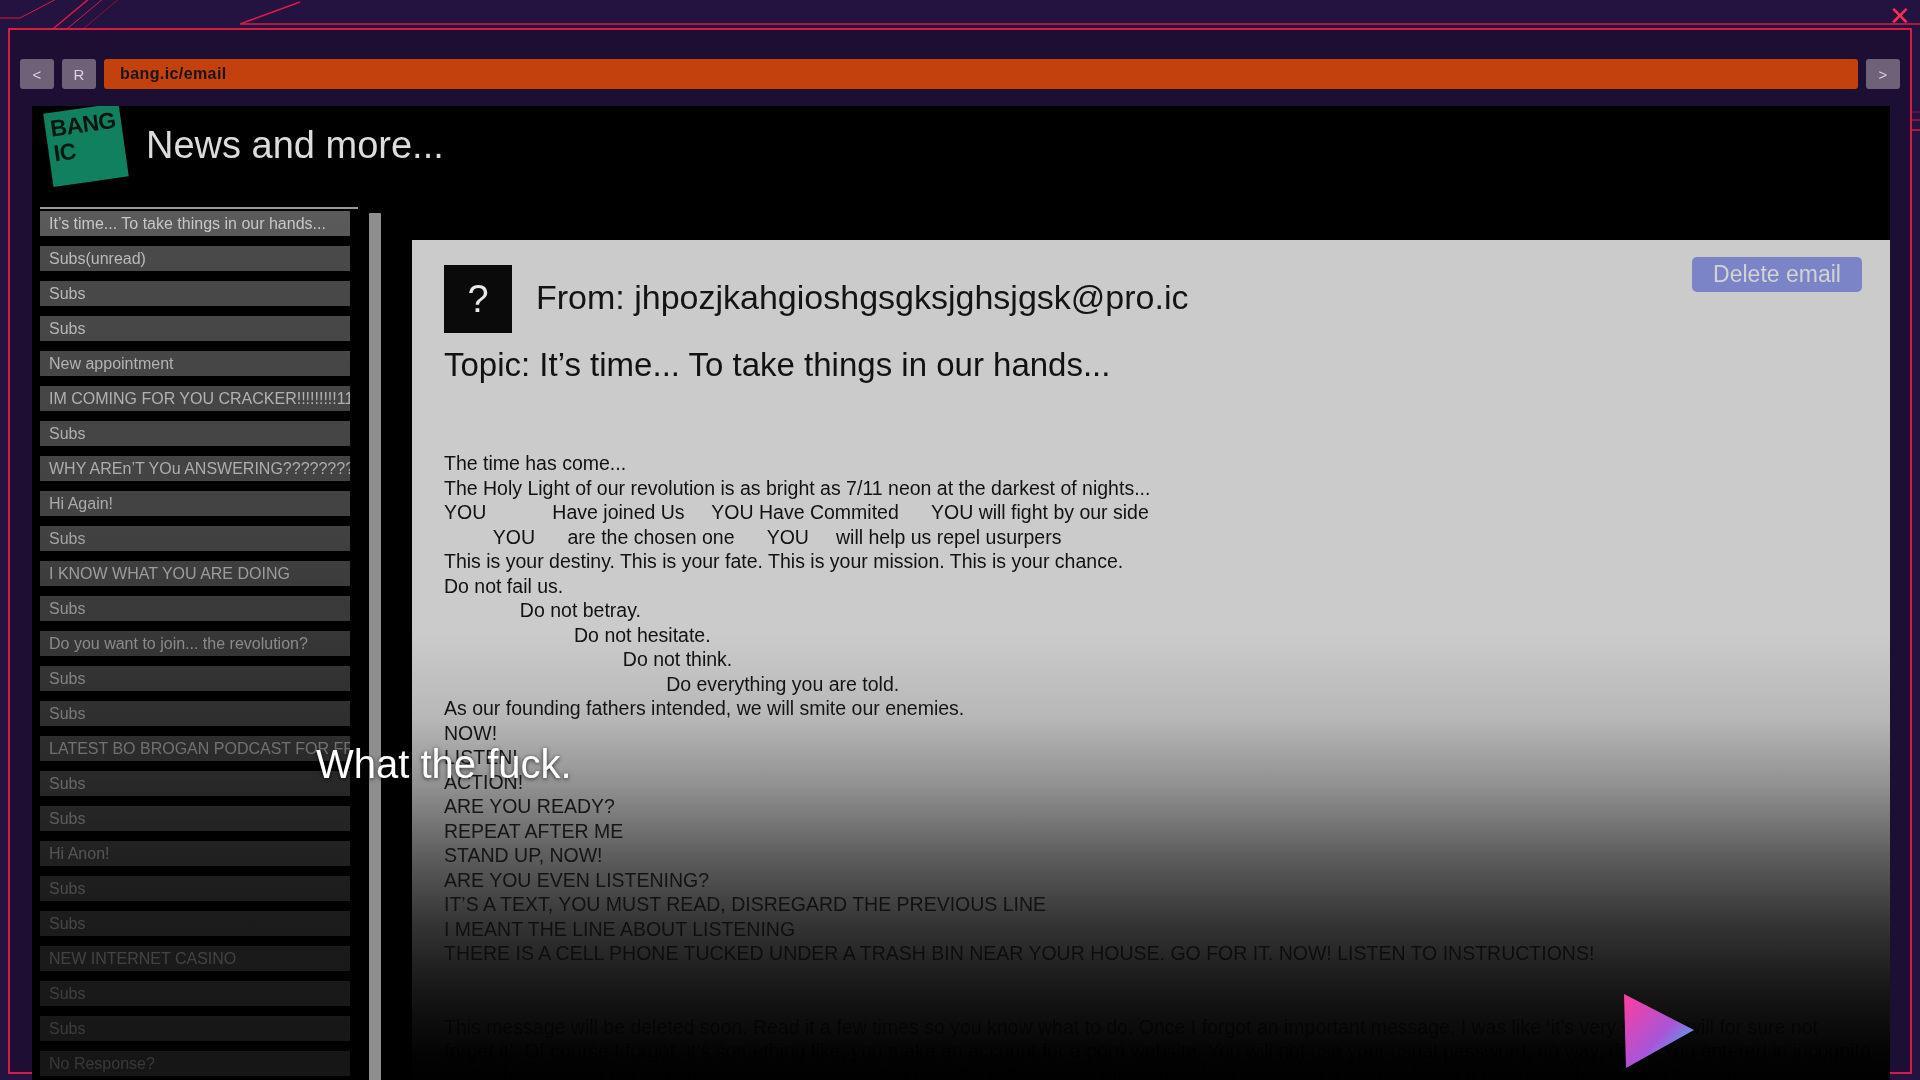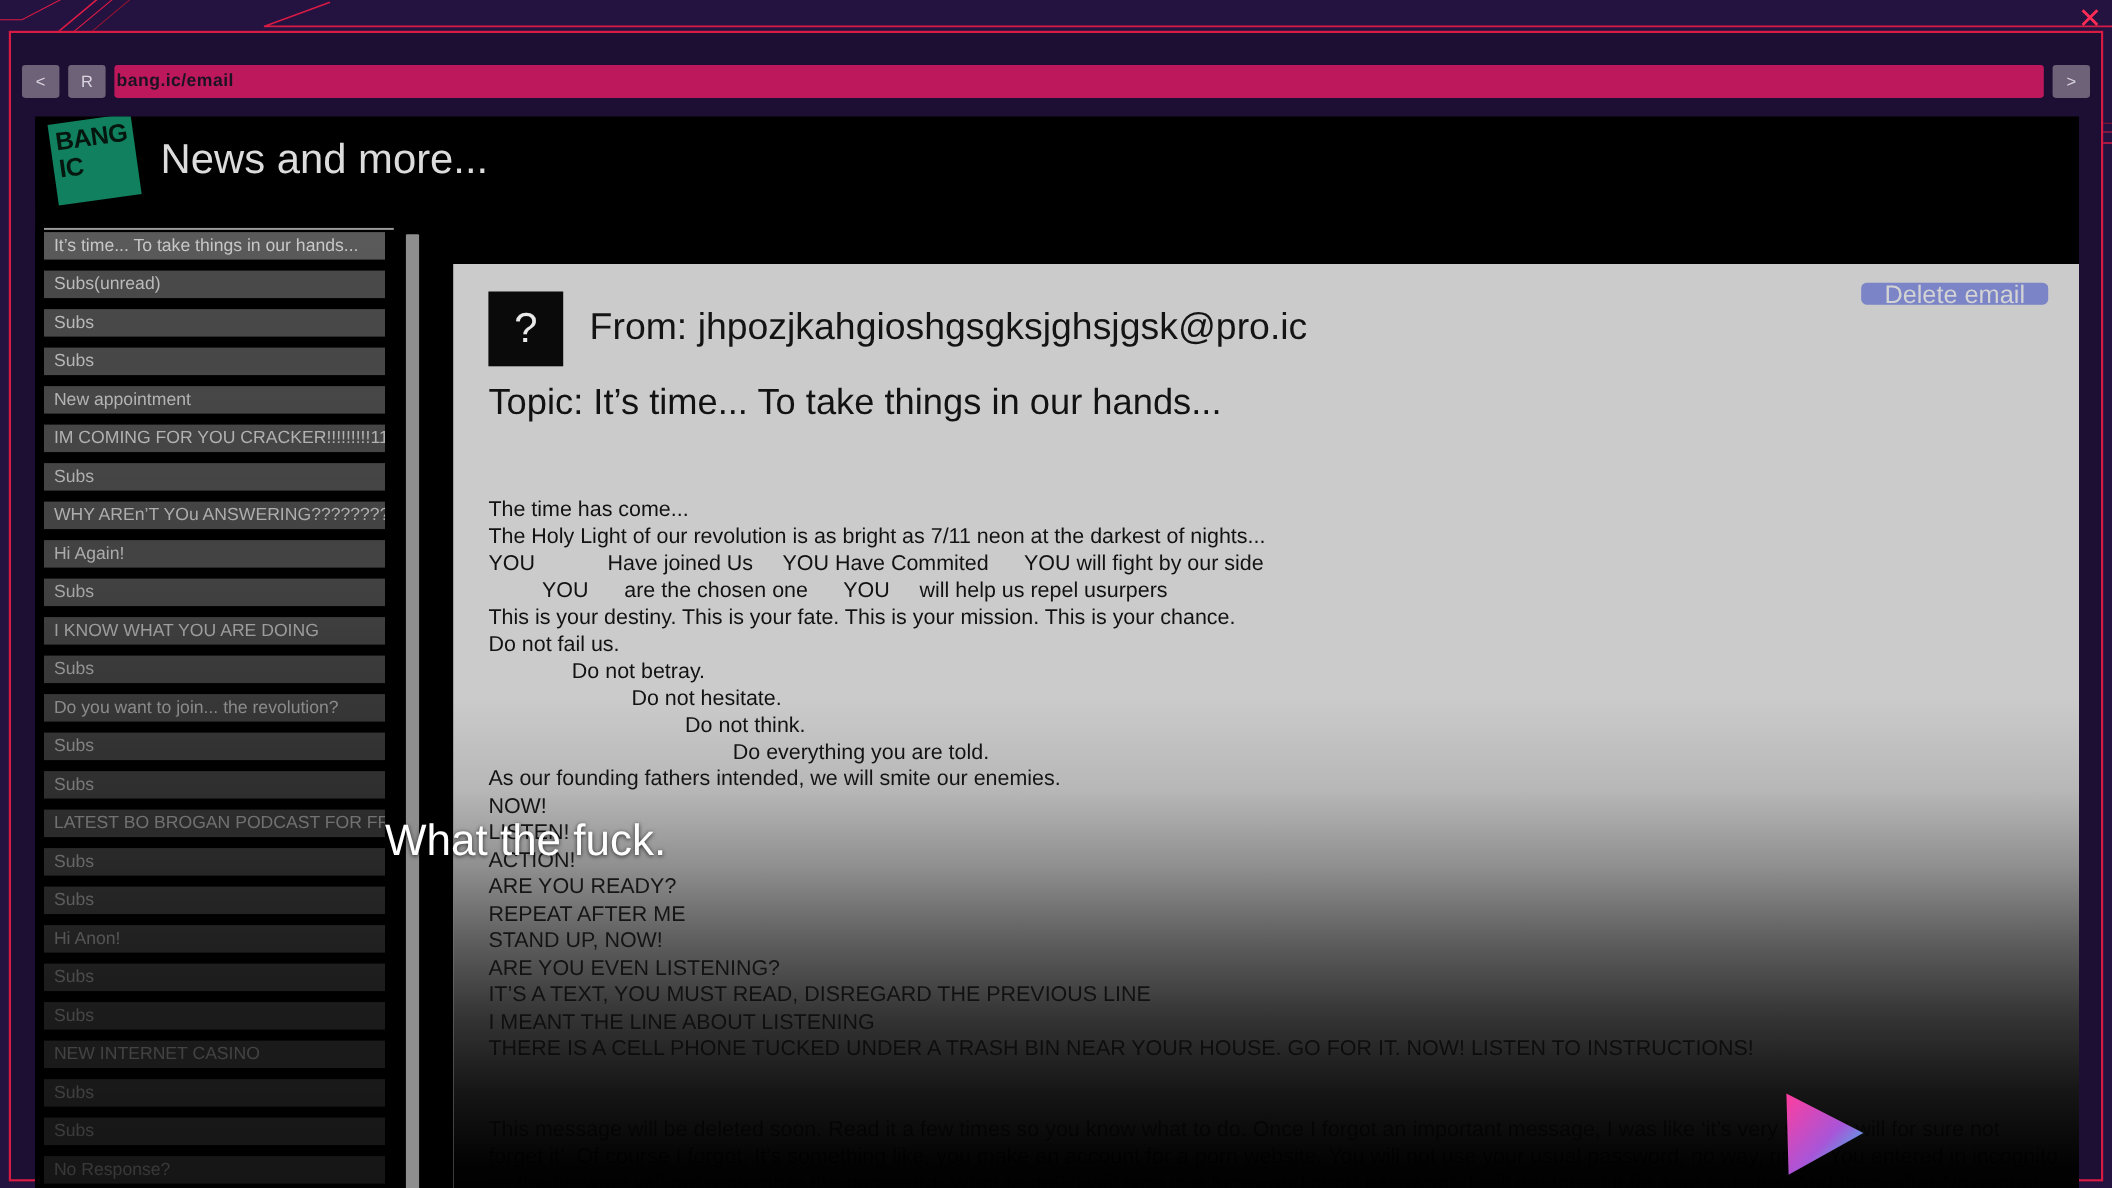--- a/index.html
+++ b/index.html
@@ -90,25 +90,25 @@
     align-items: center;
     justify-content: center;
     border-radius: 3px;
     cursor: pointer;
     user-select: none;
     font-family: "Liberation Sans", sans-serif;
   }
   #urlbar {
     flex: 1;
     height: 30px;
-    background: #be185d;
+    background: #c2410c;
     border-radius: 3px;
     display: flex;
     align-items: center;
-    padding-left: 2px;
+    padding-left: 16px;
     color: #1a1320;
     font-size: 16px;
     font-weight: bold;
     letter-spacing: 0.4px;
     box-sizing: border-box;
     cursor: text;
   }
   #tb-forward {
     width: 34px;
     height: 30px;
@@ -334,21 +334,21 @@
     top: 38px;
     color: #141414;
     font-size: 34px;
     white-space: nowrap;
   }
   #delete-btn {
     position: absolute;
     right: 28px;
     top: 17px;
     min-width: 146px;
-    height: 20px;
+    height: 35px;
     background: #7a84c6;
     color: #d3d3d3;
     font-size: 23px;
     display: flex;
     align-items: center;
     justify-content: center;
     padding: 0 12px;
     border-radius: 5px;
     cursor: pointer;
     user-select: none;
@@ -382,21 +382,20 @@
   #subtitle {
     position: absolute;
     left: 316px;
     top: 742px;
     color: #ffffff;
     font-size: 40px;
     text-shadow: 0 1px 4px rgba(0,0,0,0.75);
     z-index: 60;
     font-family: "Liberation Sans", sans-serif;
     pointer-events: none;
-    margin-left: 34px;
   }
 
   
   #play-cursor {
     position: absolute;
     left: 1618px;
     top: 990px;
     width: 0;
     height: 0;
     z-index: 55;

